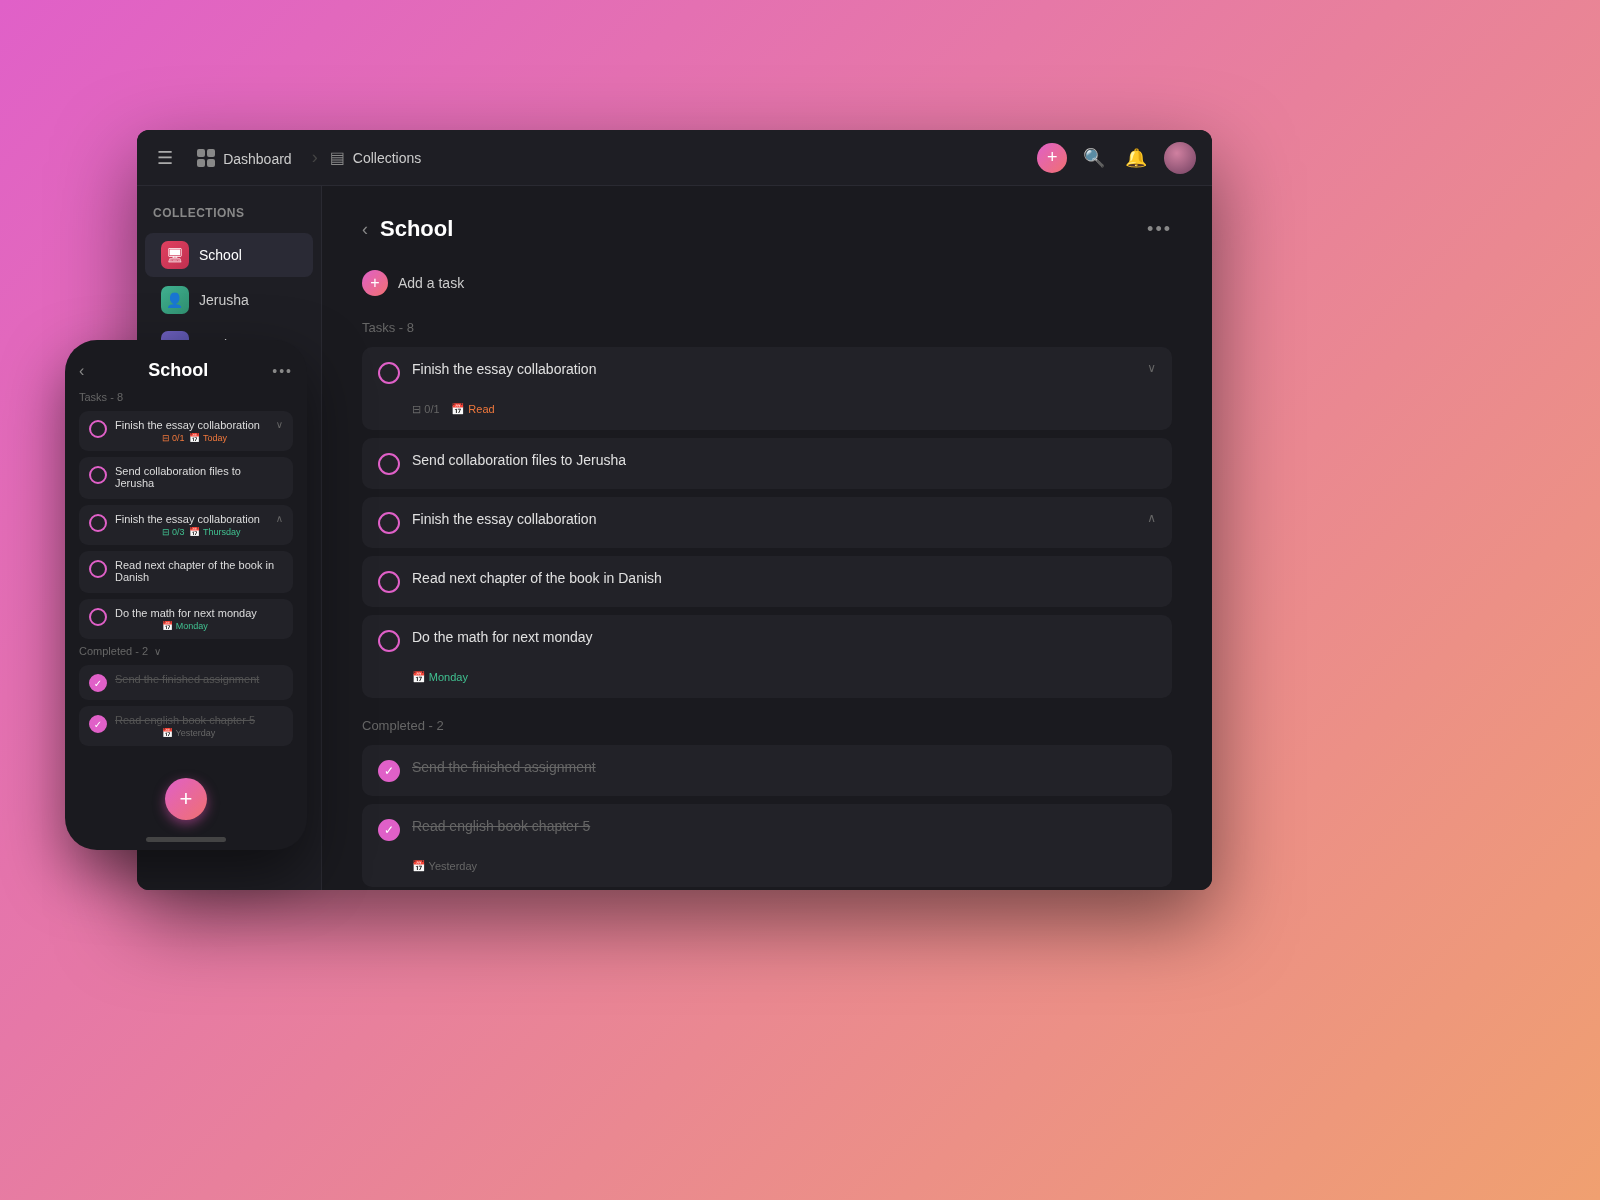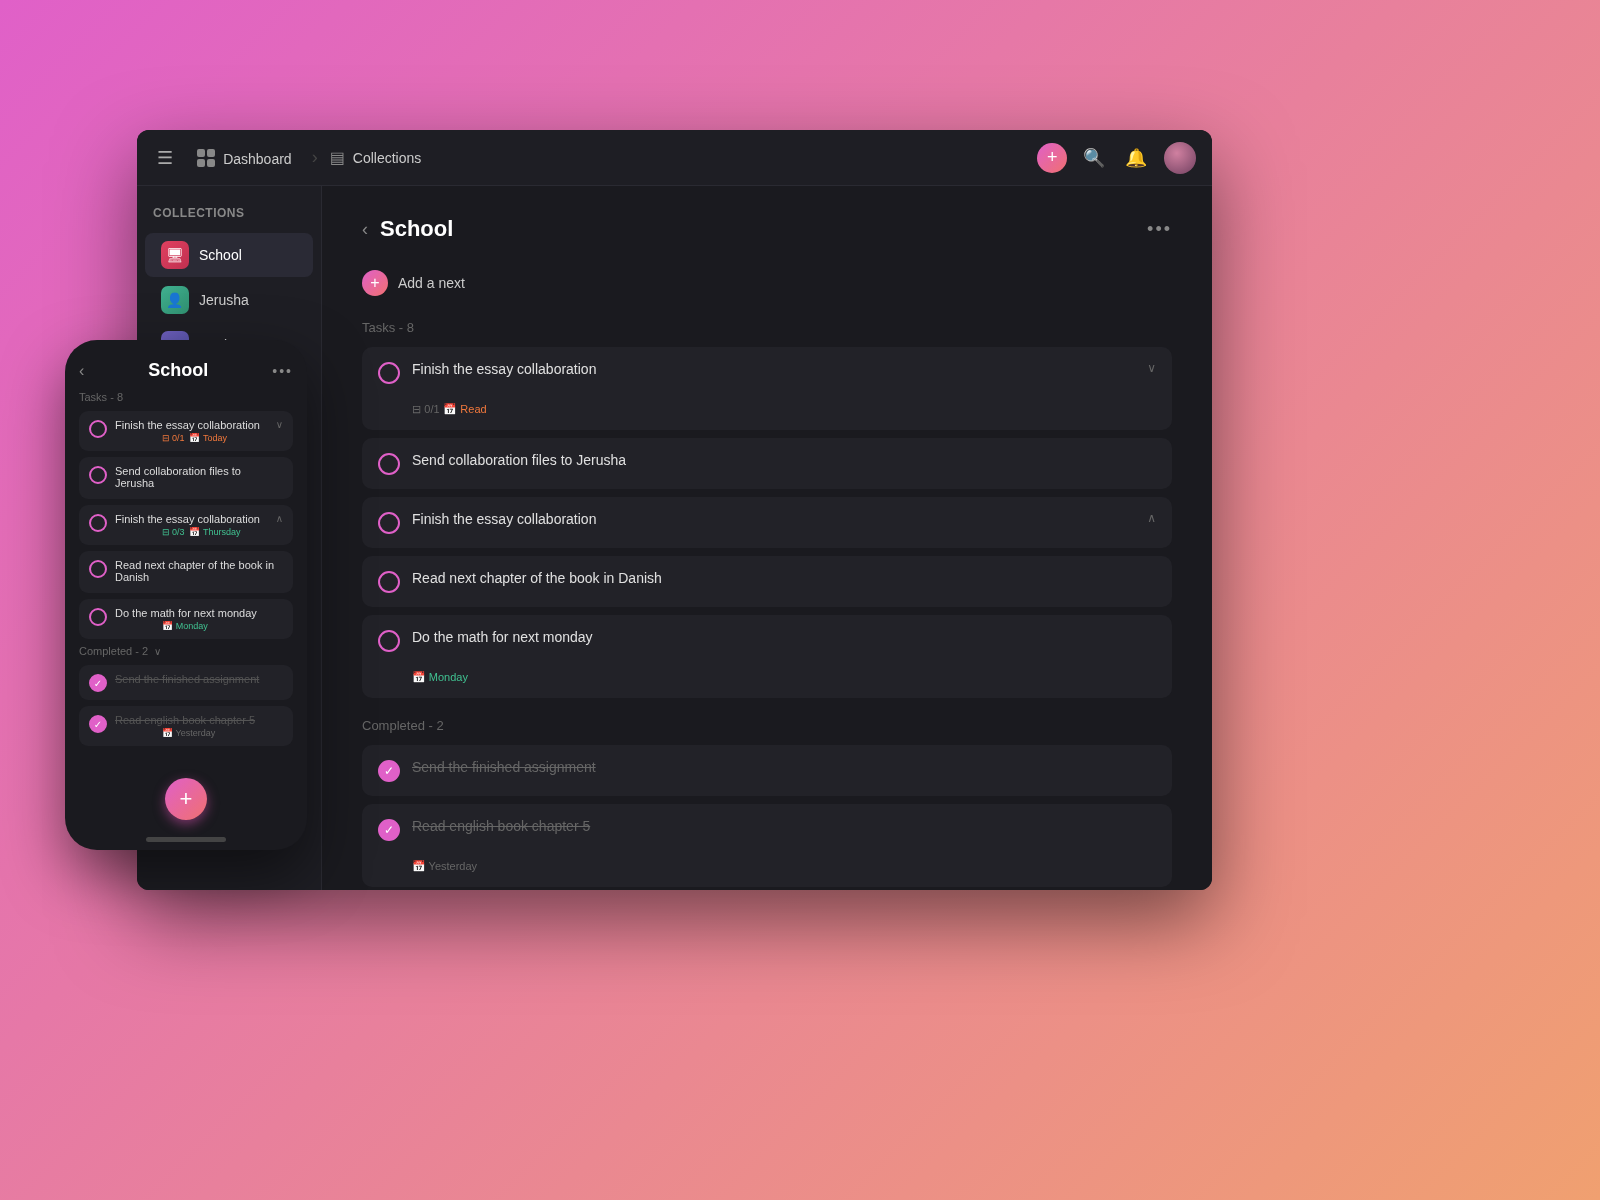--- a/index.html
+++ b/index.html
@@ -276,21 +276,21 @@
       font-weight: 500;
       margin-bottom: 4px;
     }
     .task-title.strikethrough {
       text-decoration: line-through;
       color: #666;
     }
     .task-meta {
       display: flex;
       align-items: center;
-      gap: 4px;
+      gap: 12px;
       margin-top: 26px;
     }
     .task-meta-item {
       display: flex;
       align-items: center;
       gap: 4px;
       font-size: 11px;
       color: #666;
     }
     .task-meta-item.today { color: #f0783c; }
@@ -504,21 +504,21 @@
       <div class="page-header">
         <div class="page-header-left">
           <button class="back-btn">‹</button>
           <span class="page-title">School</span>
         </div>
         <span class="more-btn">•••</span>
       </div>
 
       <div class="add-task-btn">
         <div class="add-task-circle">+</div>
-        <span>Add a next</span>
+        <span>Add a task</span>
       </div>
 
       <div class="section-label">Tasks - 8</div>
 
       <div class="task-item">
         <div class="task-check"></div>
         <div class="task-body">
           <div class="task-title">Finish the essay collaboration</div>
           <div class="task-meta">
             <span class="task-meta-item">⊟ 0/1</span>

